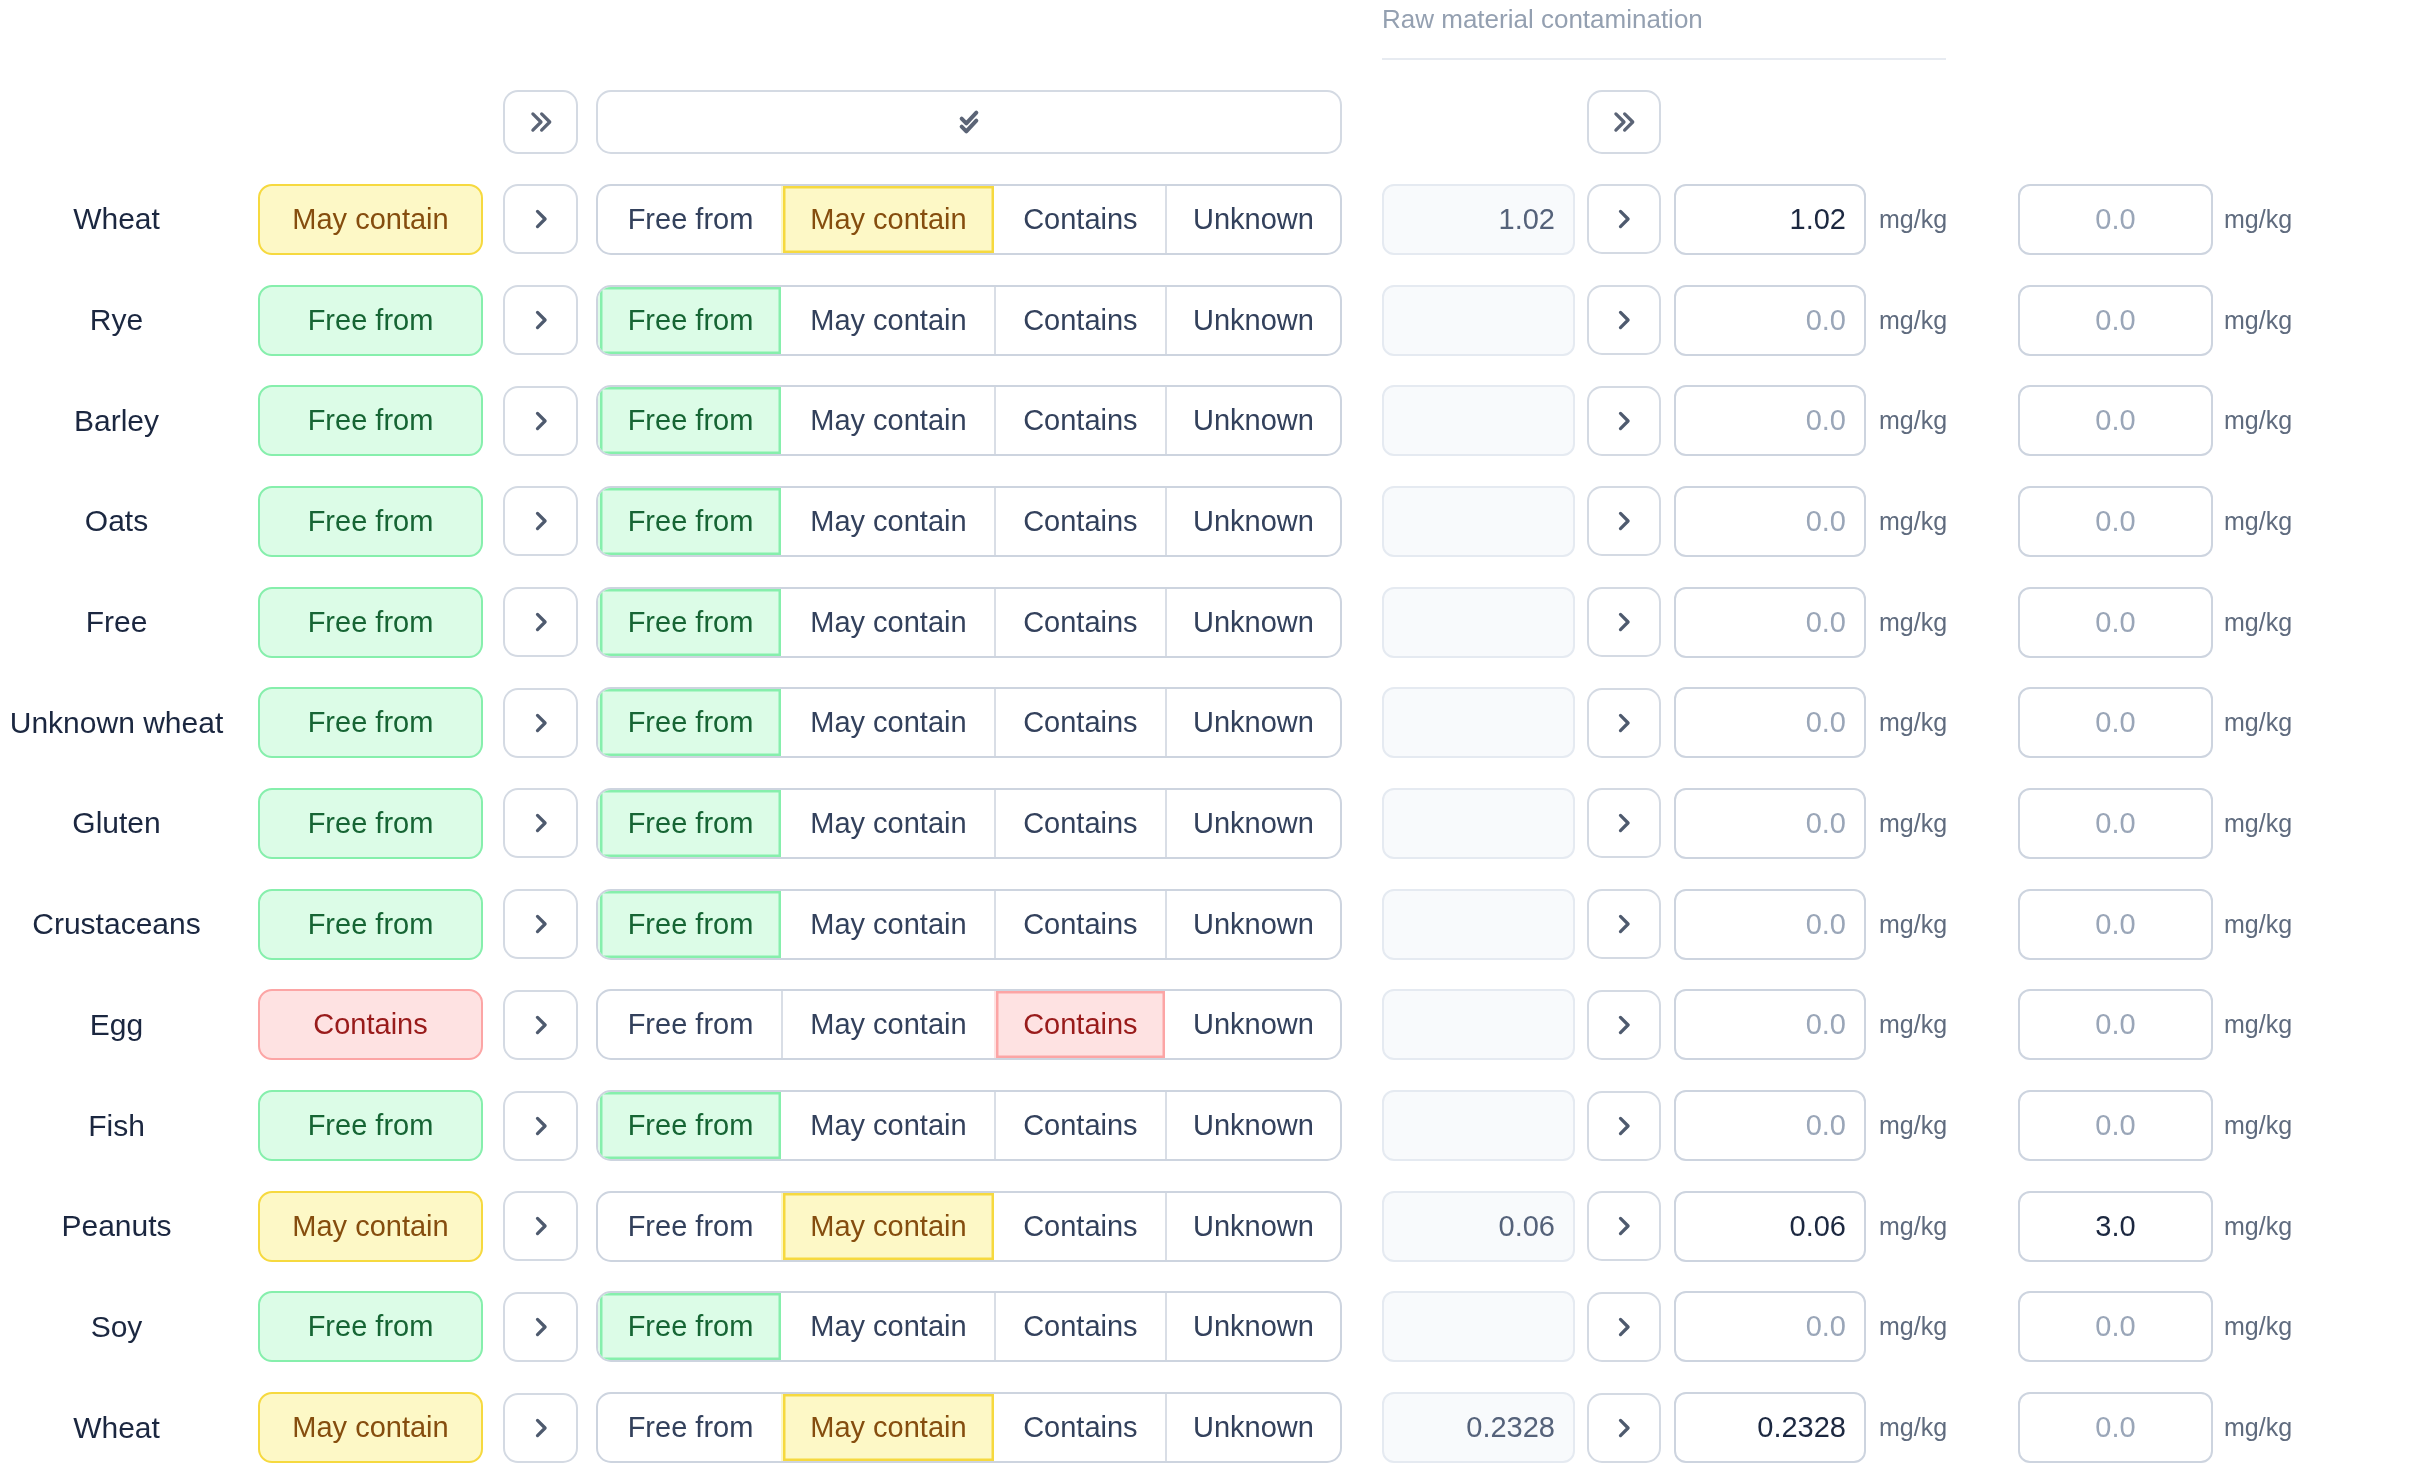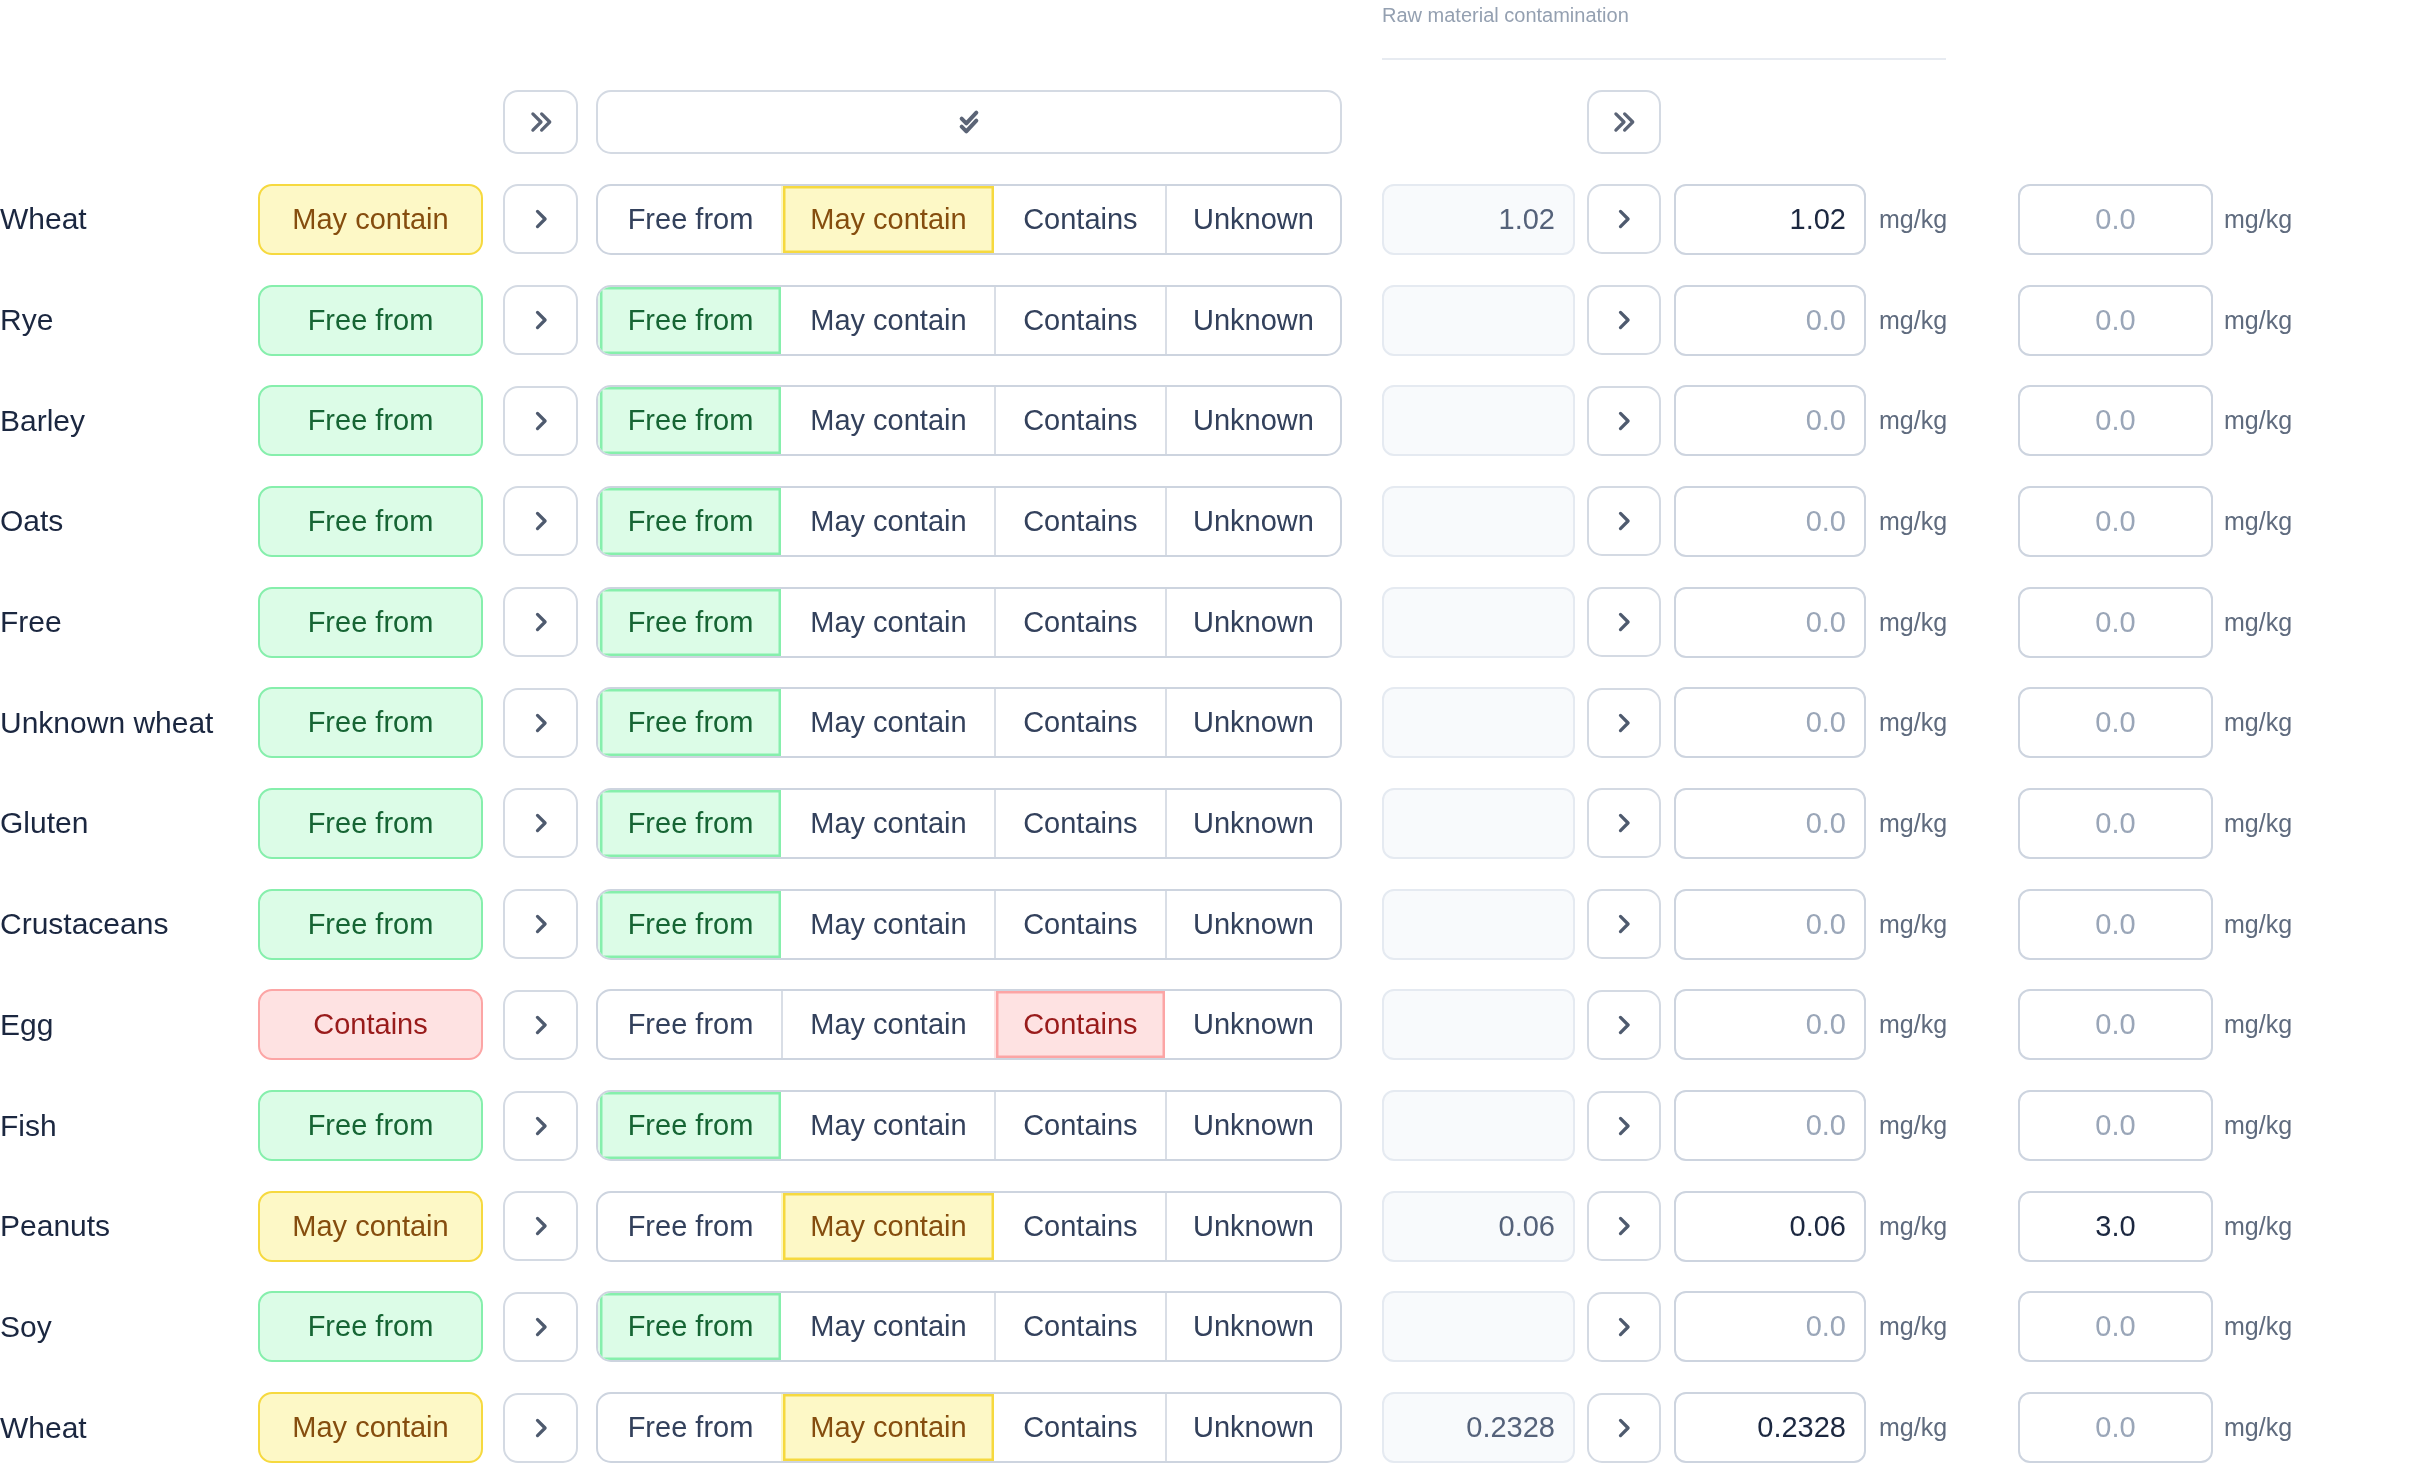--- a/index.html
+++ b/index.html
@@ -31,40 +31,40 @@
   .col-unit2 { grid-column: 19; }
   .col-rawtitle  { grid-column: 9 / 16; }
   .col-prodtitle { grid-column: 17 / 21; }
 
   
   .header-row-1 { height: 60px; }
   .section-title {
     box-sizing: border-box;
     height: 60px;
     border-bottom: 2px solid #e7ebf1;
-    font-size: 20px;
+    font-size: 26px;
     color: #94a0b1;
     white-space: nowrap;
     overflow: visible;
     padding-top: 4px;
   }
 
   
   .header-row-2 { height: 109px; align-items: center; }
   .header-row-2 .icon-btn { height: 64px; transform: translateY(7px); }
   .hdr-btn-center { justify-self: center; width: 78px; }
 
   
   .data-row { height: 100.7px; align-items: center; }
 
   .allergen-label {
     font-size: 30px;
     font-weight: 500;
     color: #1b2740;
-    text-align: left;
+    text-align: center;
     white-space: nowrap;
   }
 
   .badge {
     box-sizing: border-box;
     height: 71px;
     width: 100%;
     border-radius: 14px;
     border: 2px solid transparent;
     display: flex;

